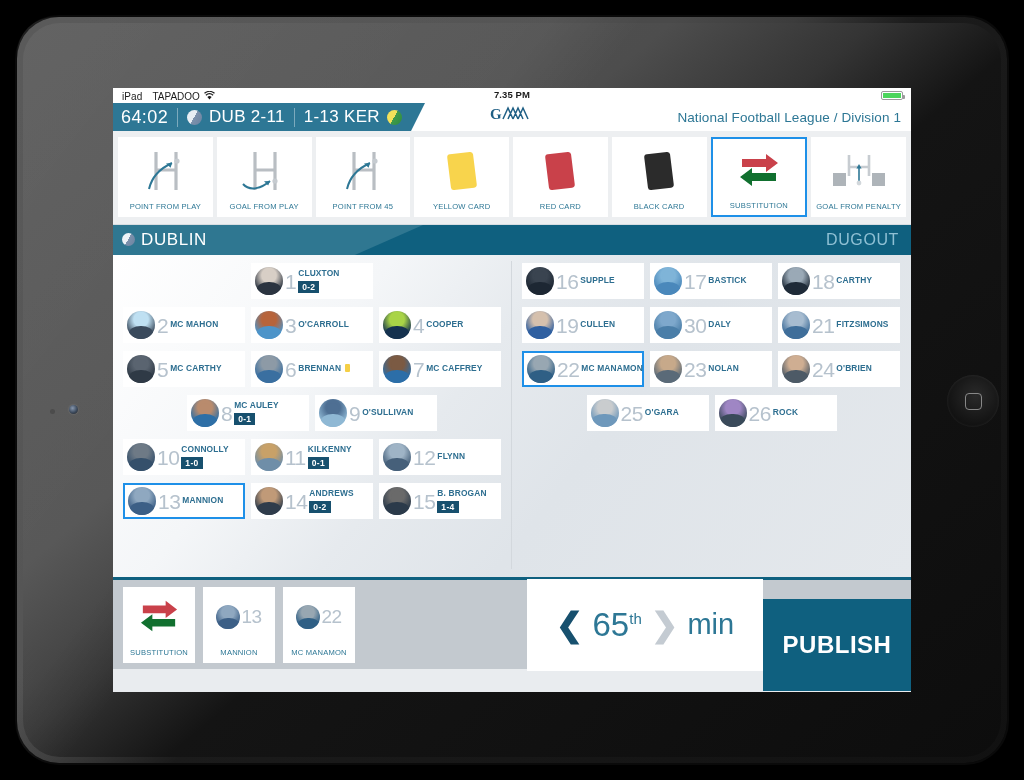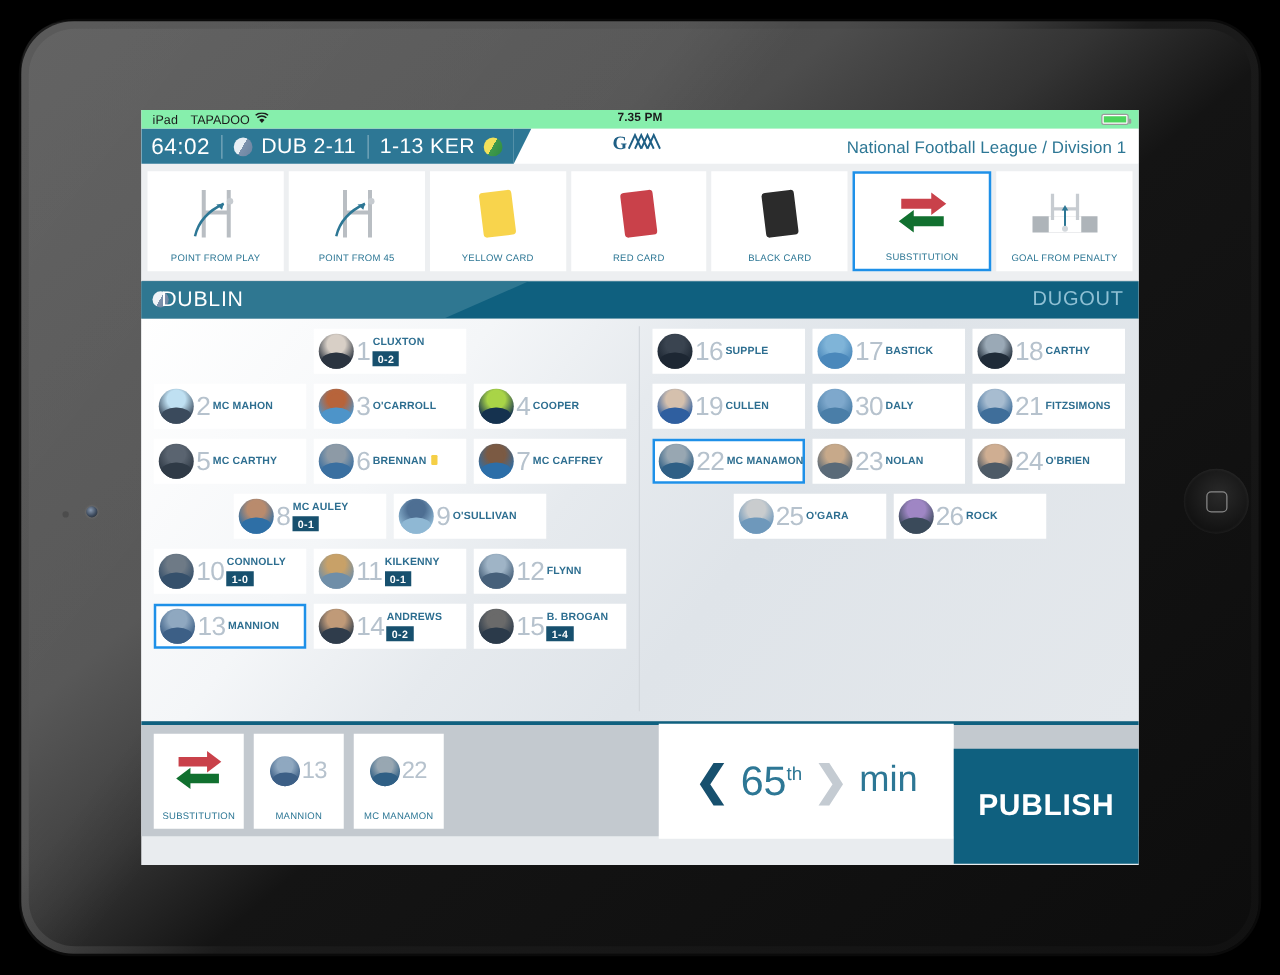--- a/index.html
+++ b/index.html
@@ -57,21 +57,21 @@
   
   .screen {
     position: absolute; left: 113px; top: 88px;
     width: 798px; height: 604px;
     background: #e9ecef;
     overflow: hidden;
   }
 
   
   .ios-status {
-    height: 15px; background: #86efac; position: relative;
+    height: 15px; background: #ffffff; position: relative;
     font-size: 10.5px; color: #1b1b1b; padding: 1px 7px 0 9px;
     display: flex; align-items: center;
   }
   .ios-status .lbl { font-size: 10px; letter-spacing: .1px; }
   .ios-status .carrier { margin-left: 10px; font-size: 10px; }
   .wifi-icon { margin-left: 4px; display: inline-block; }
   .ios-time {
     position: absolute; left: 0; right: 0; top: 1px; text-align: center;
     font-size: 9.5px; font-weight: bold; letter-spacing: .1px;
   }
@@ -145,21 +145,21 @@
     height: 30px; background: #0f607f; position: relative; display: flex; align-items: center;
     overflow: hidden;
   }
   .teambar-shade {
     position: absolute; left: 0; top: 0; height: 100%; width: 310px;
     background: #2f7791;
     clip-path: polygon(0 0, 100% 0, 78% 100%, 0 100%);
   }
   .team-name {
     position: relative; z-index: 2; color: #fff; font-size: 17px; font-weight: 300;
-    letter-spacing: .6px; padding-left: 16px;
+    letter-spacing: .6px; padding-left: 28px;
   }
   .team-ball {
     position: absolute; z-index: 2; left: 9px; top: 8px;
     width: 13px; height: 13px; border-radius: 50%;
     background: linear-gradient(120deg,#eef3f7 0%,#eef3f7 48%, #7d92ad 48%, #6b83a0 100%);
   }
   .dugout {
     position: relative; z-index: 2; margin-left: auto; padding-right: 12px;
     color: #8fc0d4; font-size: 16px; font-weight: 300; letter-spacing: .6px;
   }
@@ -309,20 +309,31 @@
           <svg width="52" height="46" viewBox="0 0 52 46">
             <path d="M17 4 V42 M37 4 V42 M17 22 H37" stroke="#b9bec3" stroke-width="3.2" fill="none"></path>
             <path d="M10 41 C13 28 22 20 33 15" stroke="#2d7795" stroke-width="2" fill="none"></path>
             <path d="M33 15 l-6 .6 l4.6 4.2 Z" fill="#2d7795"></path>
             <circle cx="38" cy="13" r="2.6" fill="#c6cbd0"></circle>
           </svg>
         </div>
         <div class="tool-label">POINT FROM PLAY</div>
       </div>
 
+      <div class="tool">
+        <div class="tool-art">
+          <svg width="52" height="46" viewBox="0 0 52 46">
+            <path d="M17 4 V42 M37 4 V42 M17 22 H37" stroke="#b9bec3" stroke-width="3.2" fill="none"></path>
+            <path d="M5 36 C12 44 24 40 32 33" stroke="#2d7795" stroke-width="2" fill="none"></path>
+            <path d="M32 33 l-6 .2 l4.2 4.4 Z" fill="#2d7795"></path>
+            <circle cx="37" cy="33" r="2.6" fill="#c6cbd0"></circle>
+          </svg>
+        </div>
+        <div class="tool-label">GOAL FROM PLAY</div>
+      </div>
 
 
       <div class="tool">
         <div class="tool-art">
           <svg width="52" height="46" viewBox="0 0 52 46">
             <path d="M17 4 V42 M37 4 V42 M17 22 H37" stroke="#b9bec3" stroke-width="3.2" fill="none"></path>
             <path d="M10 41 C13 28 22 20 33 15" stroke="#2d7795" stroke-width="2" fill="none"></path>
             <path d="M33 15 l-6 .6 l4.6 4.2 Z" fill="#2d7795"></path>
             <circle cx="38" cy="13" r="2.6" fill="#c6cbd0"></circle>
           </svg>

